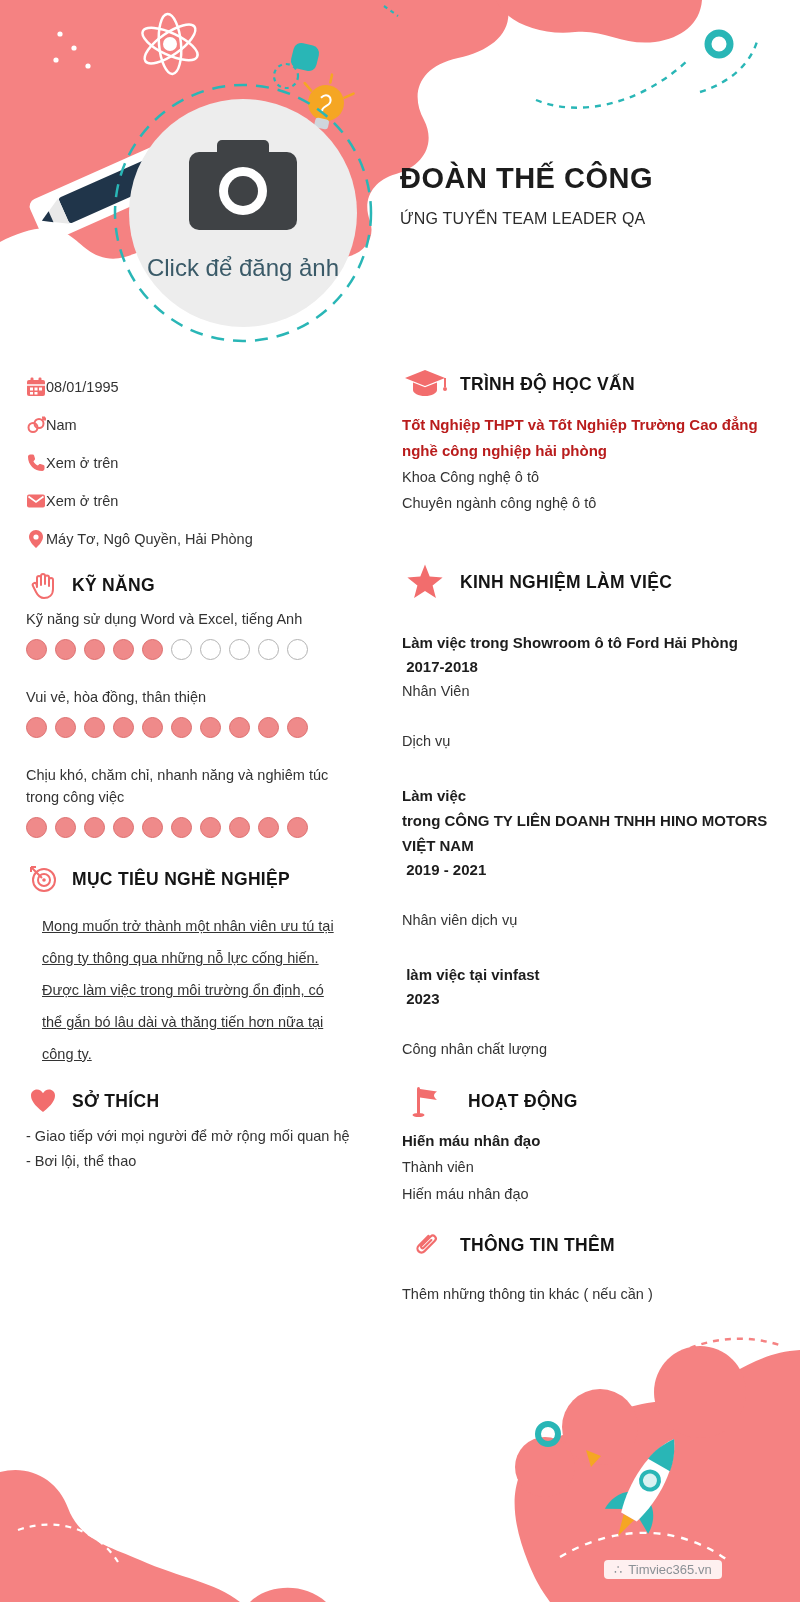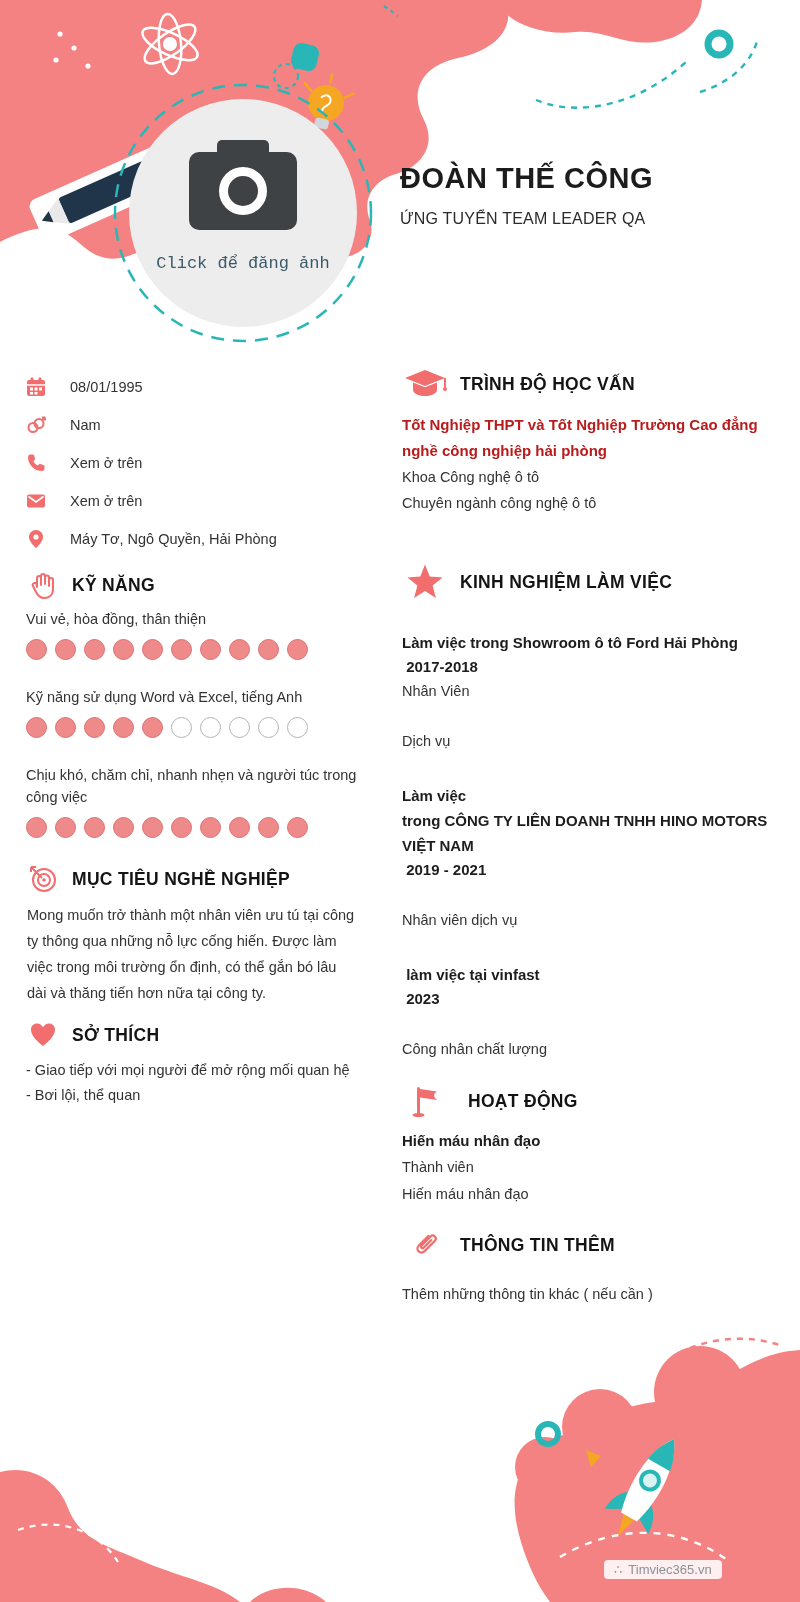--- a/index.html
+++ b/index.html
@@ -6,51 +6,51 @@
   .page{position:relative;width:800px;height:1602px;background:#fff;overflow:hidden;
         font-family:"Liberation Sans",sans-serif;color:#333;}
   .decor{position:absolute;left:0;z-index:0;pointer-events:none;}
   .decor-top{top:0;}
   .decor-bottom{top:1332px;}
 
   
   .photo-wrap{position:absolute;left:112px;top:82px;width:262px;height:262px;z-index:2;cursor:pointer;}
   .photo-wrap svg{position:absolute;left:0;top:0;}
   .photo-label{position:absolute;left:0;right:0;top:172px;text-align:center;
-               font-size:17px;color:#3a5a68;z-index:3;font-family:Liberation Mono, monospace;}
+               font-size:24px;color:#3a5a68;z-index:3;}
 
   
   .name-block{position:absolute;left:400px;top:162px;width:380px;z-index:2;}
   .name-block h1{margin:0;font-size:29px;font-weight:bold;color:#1c1c1c;letter-spacing:.5px;}
   .position{margin-top:15px;font-size:16px;color:#2b2b2b;letter-spacing:.2px;}
 
   
   .left-col{position:absolute;left:26px;top:368px;width:332px;z-index:1;}
   .right-col{position:absolute;left:402px;top:364px;width:378px;z-index:1;}
 
   .contact-list{list-style:none;margin:0;padding:0;}
-  .contact-list li{display:flex;align-items:center;gap:24px;height:38px;font-size:14.5px;color:#333;}
+  .contact-list li{display:flex;align-items:center;gap:0;height:38px;font-size:14.5px;color:#333;}
   .cicon{width:20px;height:20px;flex:0 0 20px;display:flex;align-items:center;justify-content:center;}
 
   .sec-head{display:flex;align-items:center;gap:12px;}
   .sec-head h2{margin:0;font-size:17.5px;font-weight:bold;color:#141414;letter-spacing:.3px;}
   .sec-icon{display:flex;align-items:center;justify-content:center;}
   .l-icon{width:34px;}
   .r-icon{width:46px;}
 
   .skills-head{margin:12px 0 8px;}
   .skill{margin-bottom:26px;}
   .skill-label{font-size:14.5px;line-height:22px;margin-bottom:9px;color:#333;}
   .dots{display:flex;gap:8px;}
   .dot{width:21px;height:21px;border-radius:50%;box-sizing:border-box;}
   .dot-filled{background:#ef8a8a;border:1px solid #dd6f6f;}
   .dot-empty{background:#fff;border:1px solid #b3b3b3;}
 
   .obj-head{margin:16px 0 8px;}
-  .obj-text{margin:1px;font-size:14.5px;line-height:26px;color:#333;}
+  .obj-text{margin:16px;font-size:14.5px;line-height:32px;color:#333;text-decoration:underline;}
   .hob-head{margin:14px 0 8px;}
   .hobby-line{font-size:14.5px;line-height:25px;color:#333;}
 
   .edu-head{margin:4px 0 12px;}
   .bold-line{font-weight:bold;font-size:15px;line-height:26px;color:#b91c1c;}
   .plain-line{font-size:14.5px;line-height:26px;color:#333;}
 
   .exp-head{margin:48px 0 10px;}
   .job{margin-top:30px;}
   .job:first-of-type{margin-top:10px;}
@@ -241,51 +241,51 @@
       <span class="sec-icon l-icon">
         <svg width="30" height="30" viewBox="0 0 30 30">
           <g fill="none" stroke="#f26d6d" stroke-width="2" stroke-linecap="round" stroke-linejoin="round">
             <path d="M9,17 V8 a2,2 0 0 1 4,0 V15 M13,14 V6 a2,2 0 0 1 4,0 V14 M17,14 V7.5 a2,2 0 0 1 4,0 V16 M21,15 V10 a2,2 0 0 1 4,0 V19 C25,25 21,28 16,28 C12,28 10,26 8,22 L5,16 a2,2 0 0 1 3.5,-2 L9,17"></path>
           </g>
         </svg>
       </span>
       <h2>KỸ NĂNG</h2>
     </div>
     <div class="skill">
-      <div class="skill-label">Vui vẻ, hòa đồng, thân thiện</div>
-      <div class="dots">
-          <span class="dot dot-filled"></span>
-          <span class="dot dot-filled"></span>
-          <span class="dot dot-filled"></span>
-          <span class="dot dot-filled"></span>
-          <span class="dot dot-filled"></span>
-          <span class="dot dot-filled"></span>
-          <span class="dot dot-filled"></span>
-          <span class="dot dot-filled"></span>
-          <span class="dot dot-filled"></span>
-          <span class="dot dot-filled"></span>
-        </div>
-    </div>
-    <div class="skill">
       <div class="skill-label">Kỹ năng sử dụng Word và Excel, tiếng Anh</div>
       <div class="dots">
           <span class="dot dot-filled"></span>
           <span class="dot dot-filled"></span>
           <span class="dot dot-filled"></span>
           <span class="dot dot-filled"></span>
           <span class="dot dot-filled"></span>
           <span class="dot dot-empty"></span>
           <span class="dot dot-empty"></span>
           <span class="dot dot-empty"></span>
           <span class="dot dot-empty"></span>
           <span class="dot dot-empty"></span>
         </div>
     </div>
     <div class="skill">
-      <div class="skill-label">Chịu khó, chăm chỉ, nhanh nhẹn và người túc trong công việc</div>
+      <div class="skill-label">Vui vẻ, hòa đồng, thân thiện</div>
+      <div class="dots">
+          <span class="dot dot-filled"></span>
+          <span class="dot dot-filled"></span>
+          <span class="dot dot-filled"></span>
+          <span class="dot dot-filled"></span>
+          <span class="dot dot-filled"></span>
+          <span class="dot dot-filled"></span>
+          <span class="dot dot-filled"></span>
+          <span class="dot dot-filled"></span>
+          <span class="dot dot-filled"></span>
+          <span class="dot dot-filled"></span>
+        </div>
+    </div>
+    <div class="skill">
+      <div class="skill-label">Chịu khó, chăm chỉ, nhanh năng và nghiêm túc trong công việc</div>
       <div class="dots">
           <span class="dot dot-filled"></span>
           <span class="dot dot-filled"></span>
           <span class="dot dot-filled"></span>
           <span class="dot dot-filled"></span>
           <span class="dot dot-filled"></span>
           <span class="dot dot-filled"></span>
           <span class="dot dot-filled"></span>
           <span class="dot dot-filled"></span>
           <span class="dot dot-filled"></span>
@@ -310,21 +310,21 @@
 
     <div class="sec-head hob-head">
       <span class="sec-icon l-icon">
         <svg width="30" height="30" viewBox="0 0 30 30">
           <path d="M15,26 C6,19 3,14 3,9.5 C3,6 5.8,3.5 9,3.5 C11.5,3.5 13.8,5 15,7.2 C16.2,5 18.5,3.5 21,3.5 C24.2,3.5 27,6 27,9.5 C27,14 24,19 15,26 Z" fill="#f26d6d"></path>
         </svg>
       </span>
       <h2>SỞ THÍCH</h2>
     </div>
     <div class="hobby-line">- Giao tiếp với mọi người để mở rộng mối quan hệ</div>
-    <div class="hobby-line">- Bơi lội, thể quan</div>
+    <div class="hobby-line">- Bơi lội, thể thao</div>
   </div>
 
   <div class="right-col">
 
     <div class="sec-head edu-head">
       <span class="sec-icon r-icon">
         <svg width="44" height="32" viewBox="0 0 44 32">
           <path fill="#f26d6d" d="M22,2 L42,10 L22,18 L2,10 Z"></path>
           <path fill="#f26d6d" d="M10,14.5 L10,22 C10,25.3 15.4,28 22,28 C28.6,28 34,25.3 34,22 L34,14.5 L22,19.3 Z"></path>
           <path d="M42,10 V19" stroke="#f26d6d" stroke-width="2"></path>

